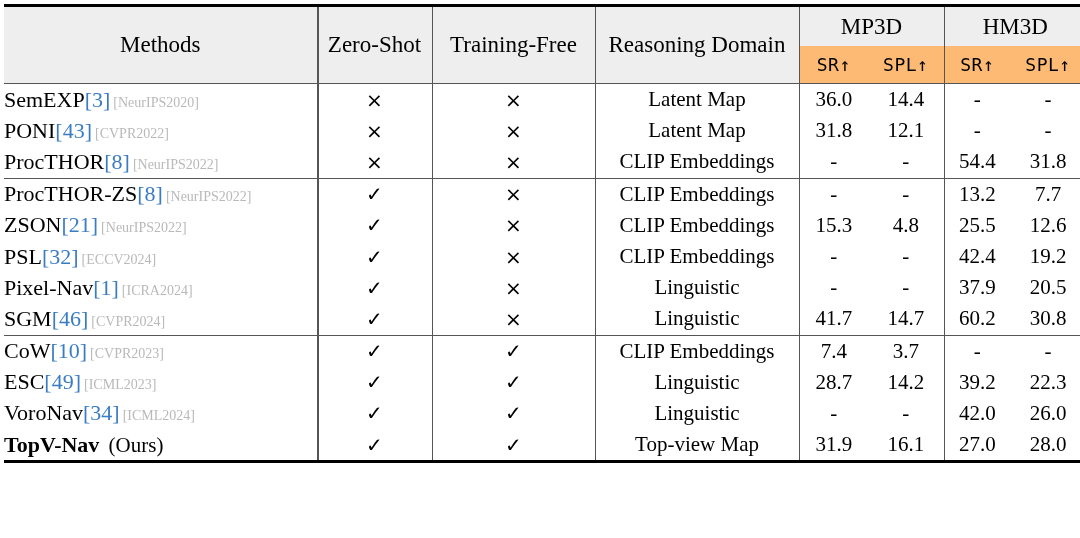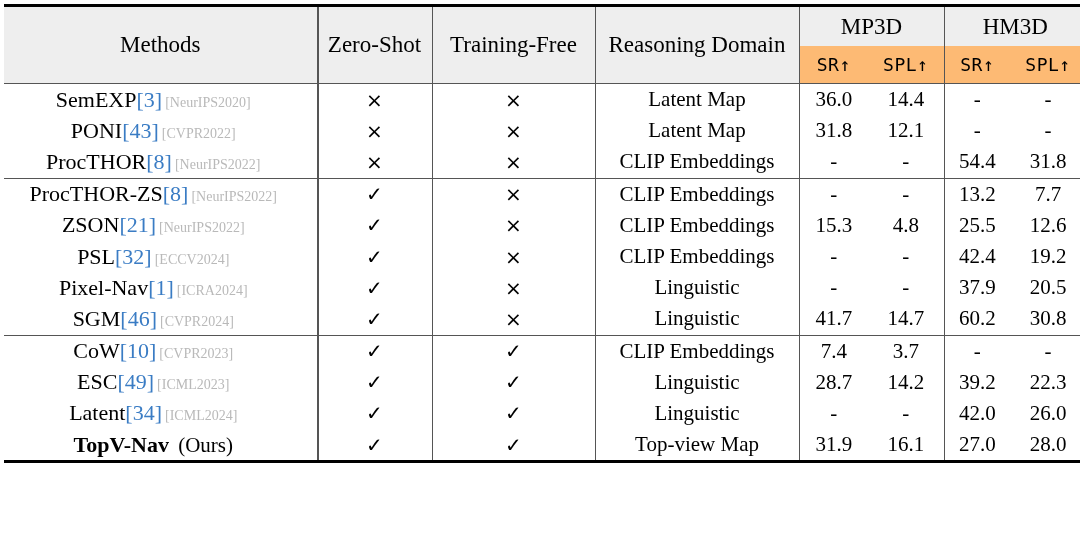--- a/index.html
+++ b/index.html
@@ -85,21 +85,21 @@
   }
 
   
   tbody td {
     height: 31.2px;
     font-size: 22px;
     text-align: center;
     background: #ffffff;
   }
   tbody td.methods-cell {
-    text-align: center;
+    text-align: left;
     padding-right: 14px;
     font-size: 22px;
     white-space: nowrap;
   }
   tbody td.domain-cell {
     font-size: 21px;
   }
   tbody td.num {
     font-size: 21px;
   }
@@ -260,21 +260,21 @@
           <td class="methods-cell"><span class="mname">ESC</span><span class="cite">[49]</span><span class="venue">[ICML2023]</span></td>
           <td class="mark dblrule vline-right">✓</td>
           <td class="mark vline-right">✓</td>
           <td class="domain-cell vline-right">Linguistic</td>
           <td class="num">28.7</td>
           <td class="num">14.2</td>
           <td class="num vline-left">39.2</td>
           <td class="num">22.3</td>
         </tr>
         <tr>
-          <td class="methods-cell"><span class="mname">Latent</span><span class="cite">[34]</span><span class="venue">[ICML2024]</span></td>
+          <td class="methods-cell"><span class="mname">VoroNav</span><span class="cite">[34]</span><span class="venue">[ICML2024]</span></td>
           <td class="mark dblrule vline-right">✓</td>
           <td class="mark vline-right">✓</td>
           <td class="domain-cell vline-right">Linguistic</td>
           <td class="num">-</td>
           <td class="num">-</td>
           <td class="num vline-left">42.0</td>
           <td class="num">26.0</td>
         </tr>
         <tr>
           <td class="methods-cell"><span class="mname bold">TopV-Nav</span><span class="ours"> (Ours)</span></td>

